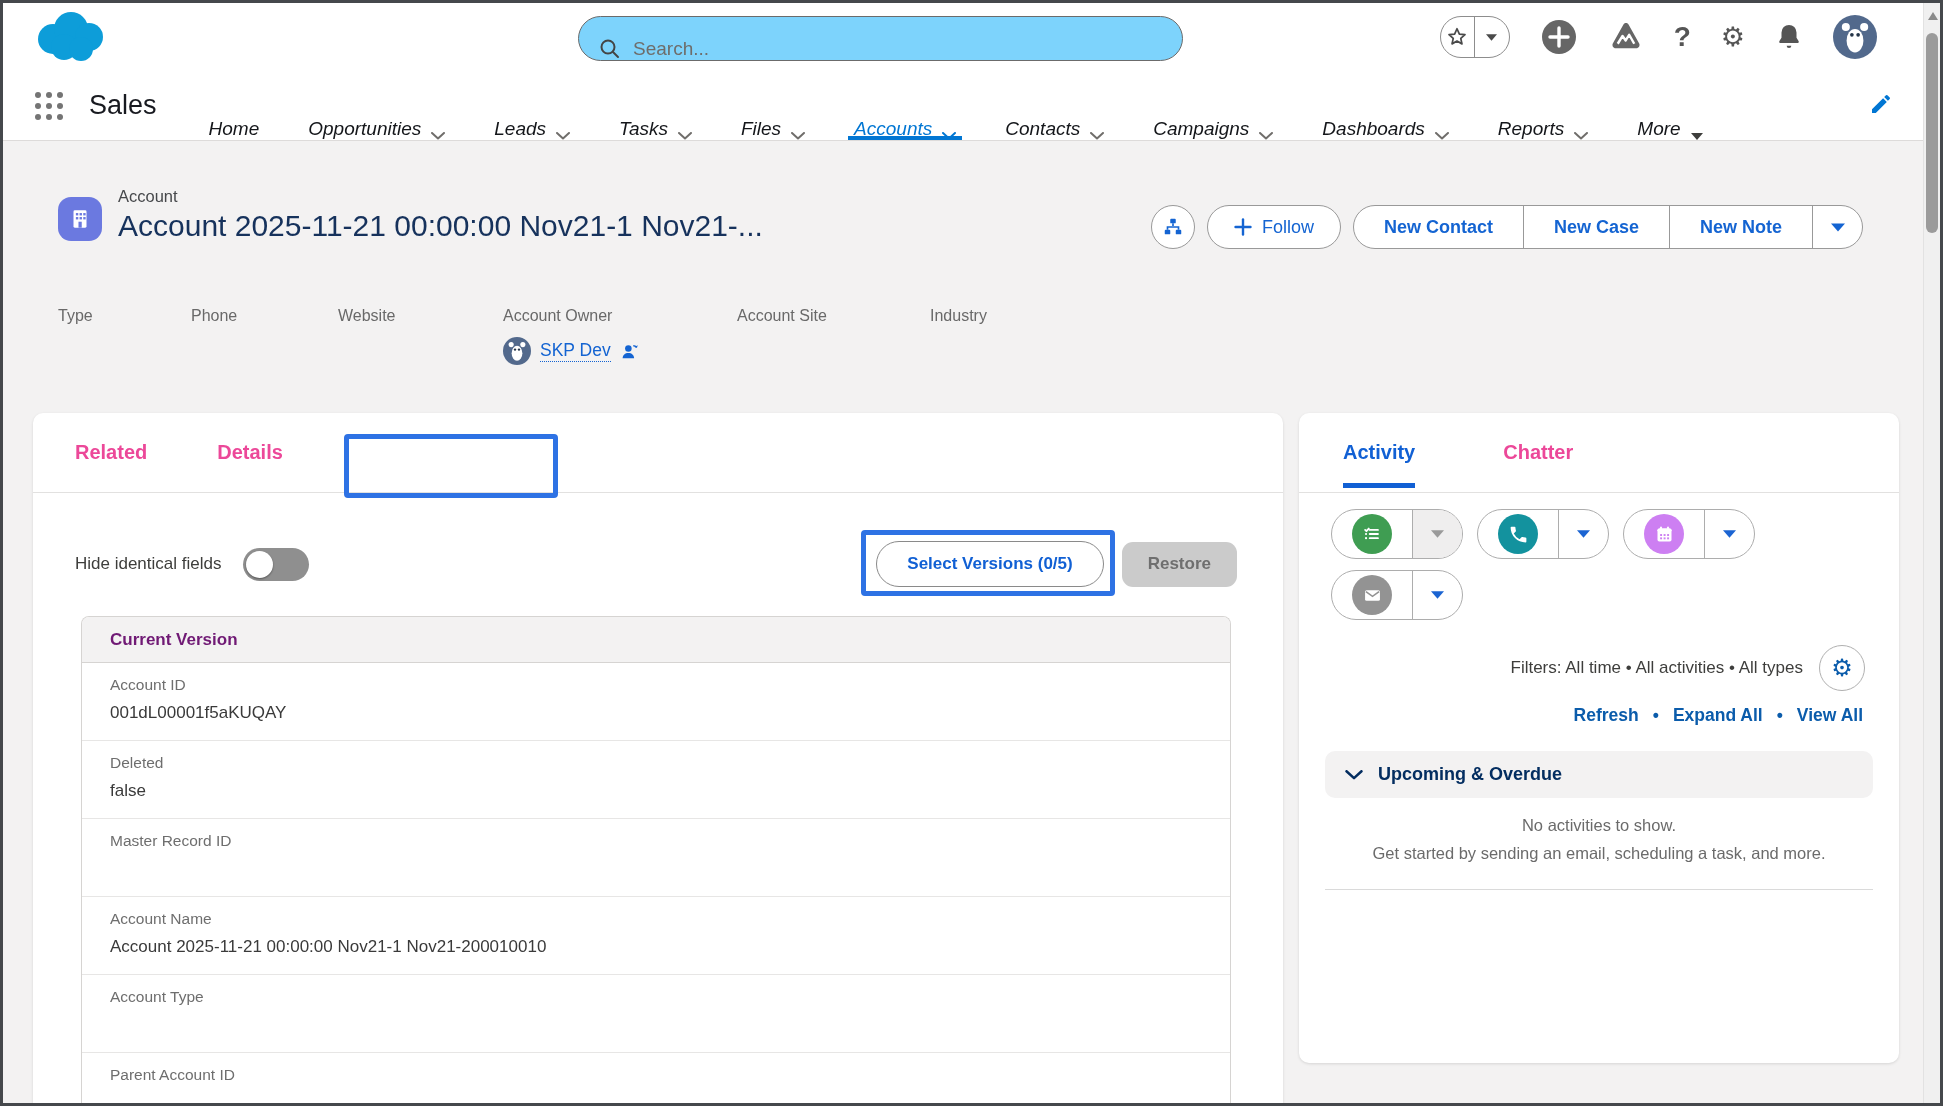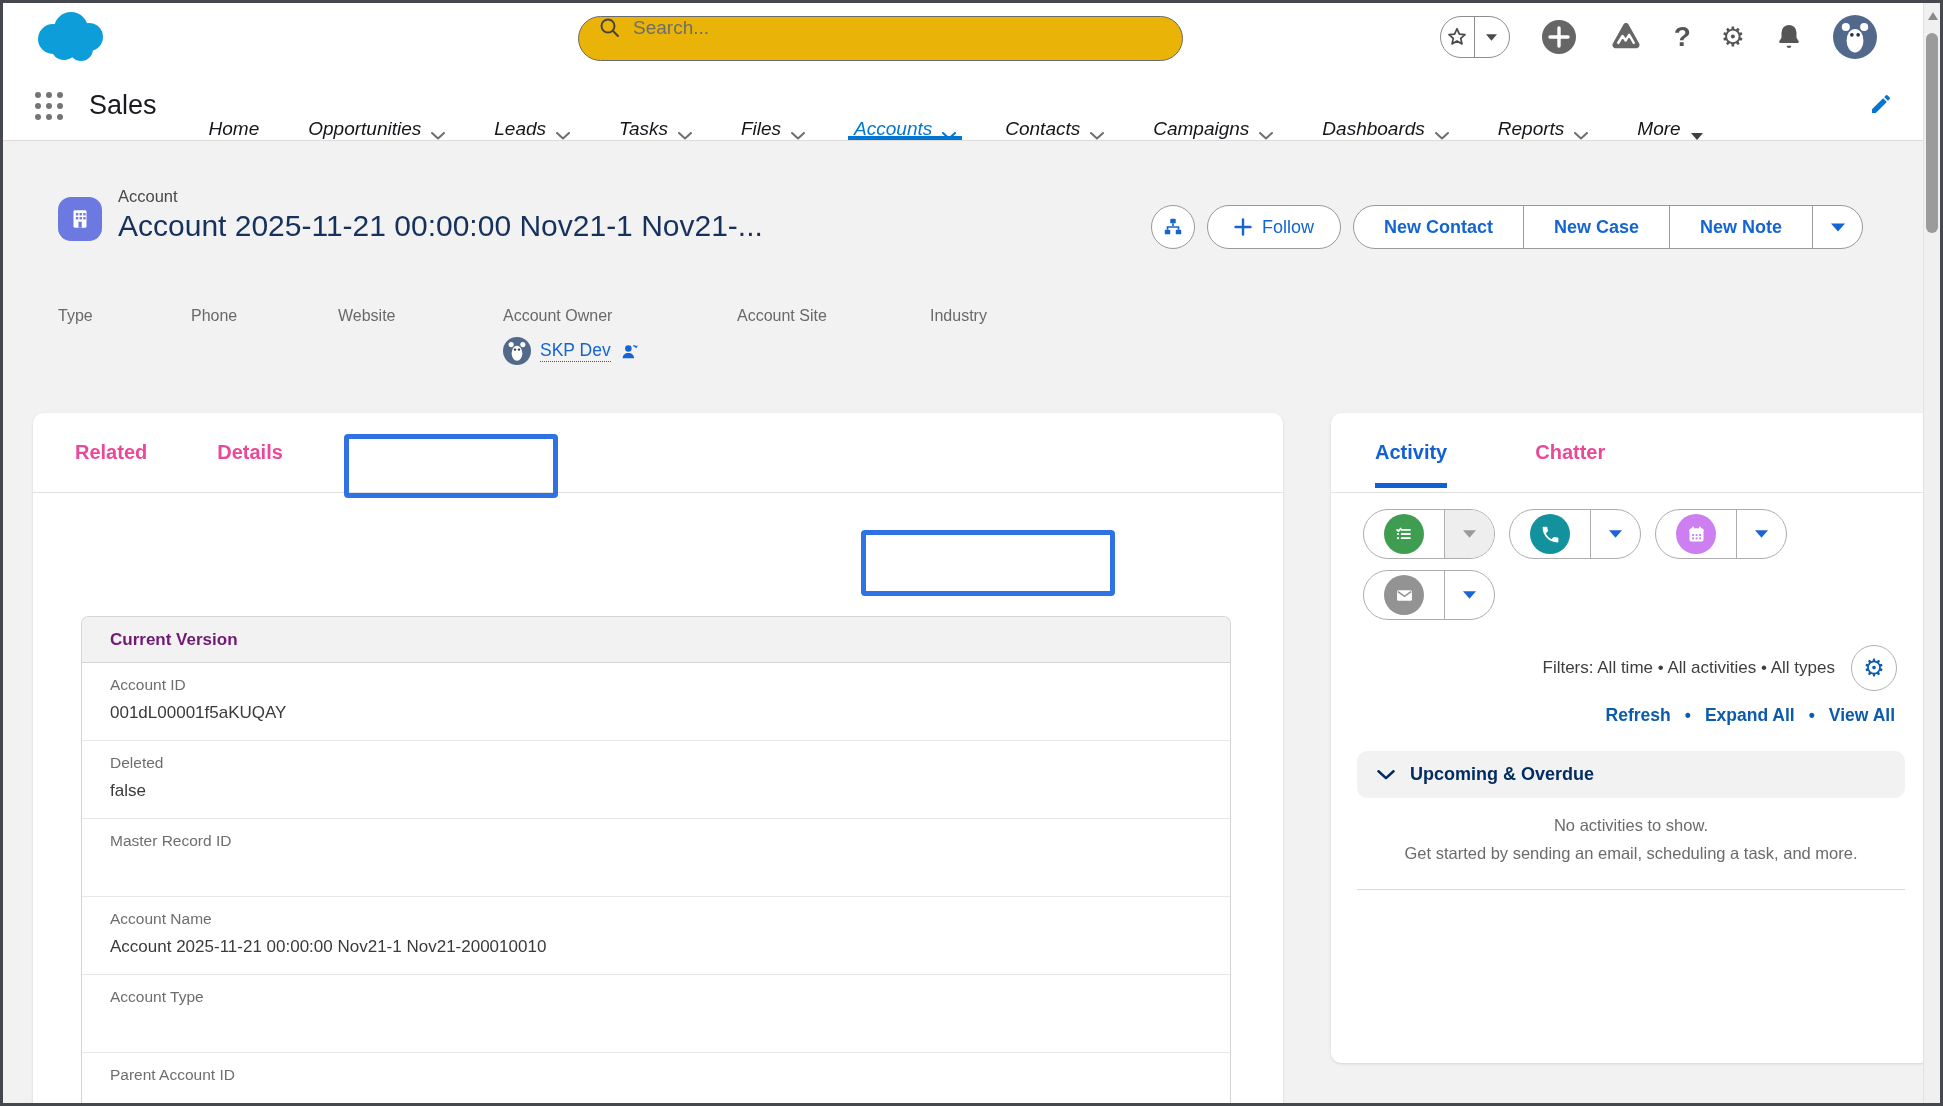--- a/index.html
+++ b/index.html
@@ -4,22 +4,22 @@
 <style>
   * { margin:0; padding:0; box-sizing:border-box; }
   body { background:#888; font-family:"Liberation Sans", sans-serif; }
   .screen{ position:relative; width:1943px; height:1106px; background:#f3f2f2;
            border:3px solid #45484c; overflow:hidden; }
 
   
   .topbar{ position:absolute; left:0; top:0; right:17px; height:68px; background:#fff; }
   .sf-logo{ position:absolute; left:26px; top:6px; width:86px; height:56px; cursor:pointer; }
   .searchbox{ position:absolute; left:575px; top:13px; width:605px; height:45px;
-              border:1.5px solid #6b6b6b; border-radius:23px; background:#eab308;
-              display:flex; align-items:flex-start; padding-left:20px; gap:12px; }
+              border:1.5px solid #6b6b6b; border-radius:23px; background:#7dd3fc;
+              display:flex; align-items:flex-end; padding-left:20px; gap:12px; }
   .searchbox input{ border:none; outline:none; font-size:19px; color:#222; width:480px;
                     font-family:"Liberation Sans", sans-serif; background:transparent; }
   .searchbox input::placeholder{ color:#6e6d6b; }
   .top-icons{ position:absolute; right:46px; top:0; height:68px; display:flex; align-items:center; gap:30px; }
   .fav-pill{ width:70px; height:42px; border:1px solid #8d8d8d; border-radius:21px; display:flex; background:#fff; }
   .fav-pill .seg{ flex:1; display:flex; align-items:center; justify-content:center; cursor:pointer; }
   .fav-pill .seg+.seg{ border-left:1px solid #8d8d8d; }
   .ticon{ display:flex; align-items:center; justify-content:center; cursor:pointer; }
   .gear-glyph{ font-size:27px; color:#555; line-height:1; }
   .q-glyph{ font-size:28px; color:#555; font-weight:700; }
@@ -60,21 +60,21 @@
   .rec-fields{ position:absolute; left:55px; top:166px; display:flex; }
   .rf{ }
   .rf .rf-label{ font-size:16px; color:#696969; }
   .rf-owner-row{ display:flex; align-items:center; gap:9px; margin-top:12px; }
   .rf-owner-link{ color:#1464d2; font-size:17.5px; border-bottom:1px dotted #1464d2; cursor:pointer; }
   .avatar-sm{ width:28px; height:28px; }
 
   
   .card{ position:absolute; background:#fff; border-radius:10px; box-shadow:0 1px 3px rgba(0,0,0,.12); }
   .card-main{ left:30px; top:410px; width:1250px; height:700px; }
-  .card-act{ left:1296px; top:410px; width:600px; height:650px;margin-left:32px; }
+  .card-act{ left:1296px; top:410px; width:600px; height:650px; }
 
   
   .main-tabs{ position:absolute; left:0; right:0; top:0; height:80px; border-bottom:1px solid #e2e1e0;
               display:flex; align-items:flex-end; padding-left:42px; gap:70px; }
   .mtab{ position:relative; height:100%; display:flex; align-items:center; font-size:20px; font-weight:700;
          color:#ec4899; cursor:pointer; }
   .mtab.active{ color:#1160d4; }
   .mtab.active::after{ content:""; position:absolute; left:0; right:0; bottom:4px; height:5px; background:#1160d4; }
   .main-controls{ position:absolute; left:42px; right:46px; top:116px; height:70px; display:flex; align-items:center; }
   .hide-label{ font-size:17px; color:#3e3e3c; }
@@ -392,20 +392,30 @@
       </div>
     </div>
   </div>
 
   <div class="card card-main">
     <div class="main-tabs">
       <div class="mtab">Related</div>
       <div class="mtab">Details</div>
     </div>
 
+    <div class="main-controls">
+      <span class="hide-label">Hide identical fields</span>
+      <div class="toggle">
+        <div class="knob"></div>
+      </div>
+      <div class="ctrl-right">
+        <button class="btn-selver">Select Versions (0/5)</button>
+        <button class="btn-restore">Restore</button>
+      </div>
+    </div>
 
     <div class="tm-table">
       <div class="tm-thead">Current Version</div>
       <div class="tm-row">
         <div class="lab">Account ID</div>
         <div class="val">001dL00001f5aKUQAY</div>
       </div>
       <div class="tm-row">
         <div class="lab">Deleted</div>
         <div class="val">false</div>

